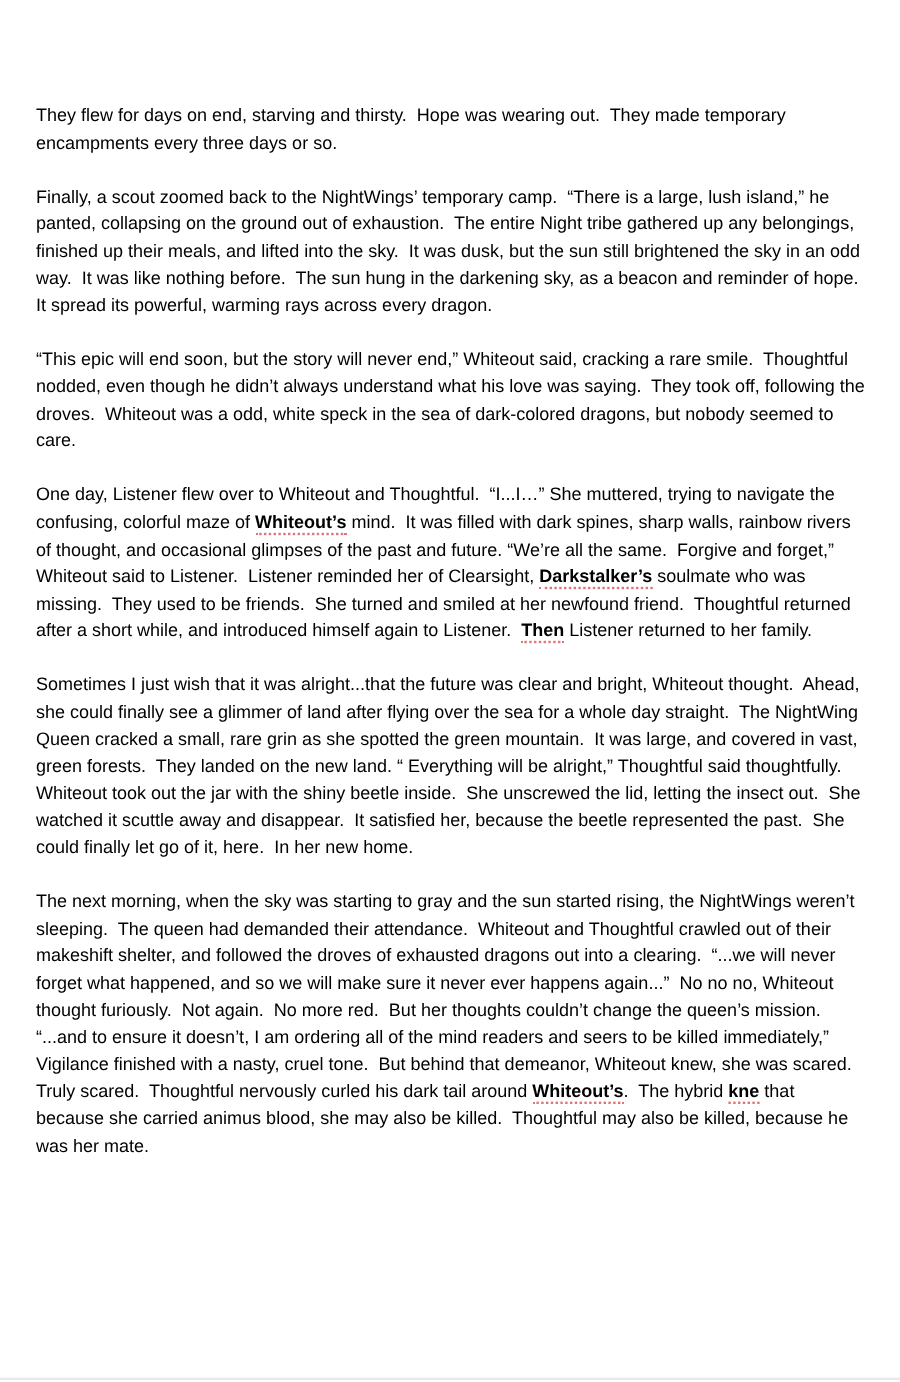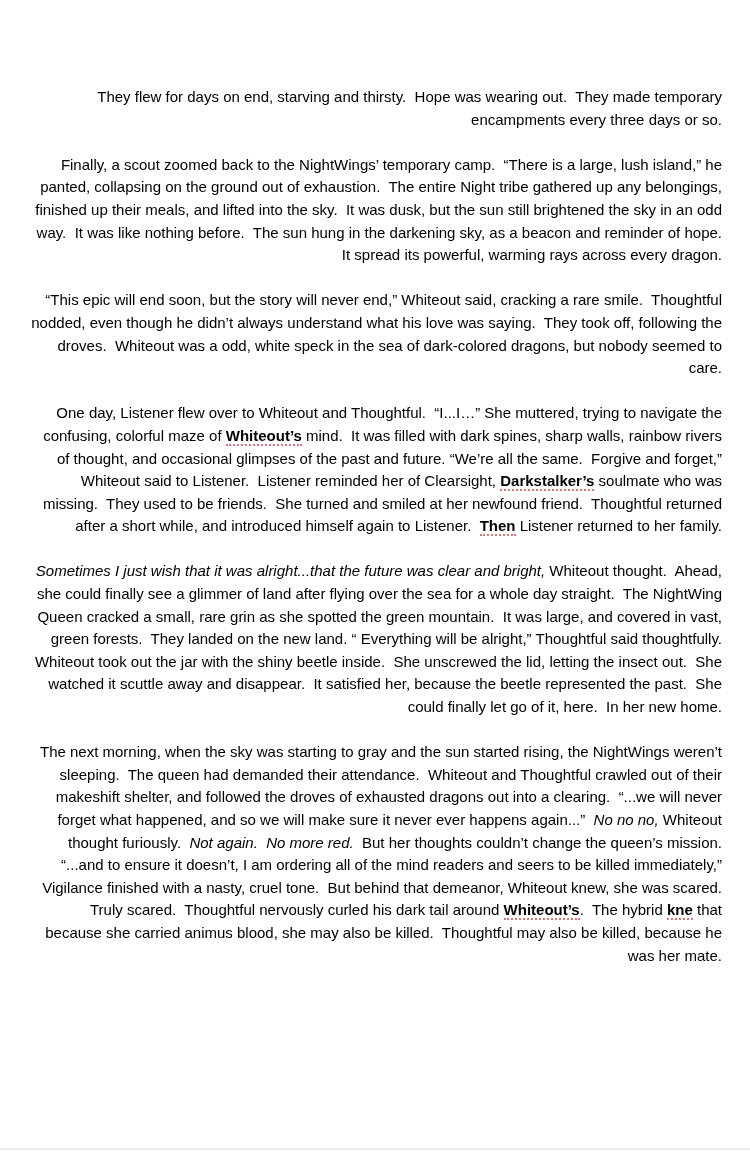--- a/index.html
+++ b/index.html
@@ -23,25 +23,24 @@
     padding-top: 86px;
     color: #000000;
     font-size: 15px;
     line-height: 22.6px;
     text-align: left;
   }
   .para {
     margin: 0 0 22.6px 0;
     white-space: pre-wrap;
     word-wrap: break-word;
-    text-align: right;
   }
   .para:last-child { margin-bottom: 12px; }
   .run.normal { font-style: normal; }
-  .run.italic { font-style: italic; }
+  .run.italic { }
   .run.misspell {
     border-bottom: 2px dotted var(--misspell-color, #dd7777);
     padding-bottom: 0px;
     font-weight: bold;
   }
   .bottom-divider {
     position: absolute;
     left: 0;
     right: 0;
     top: 1148px;

